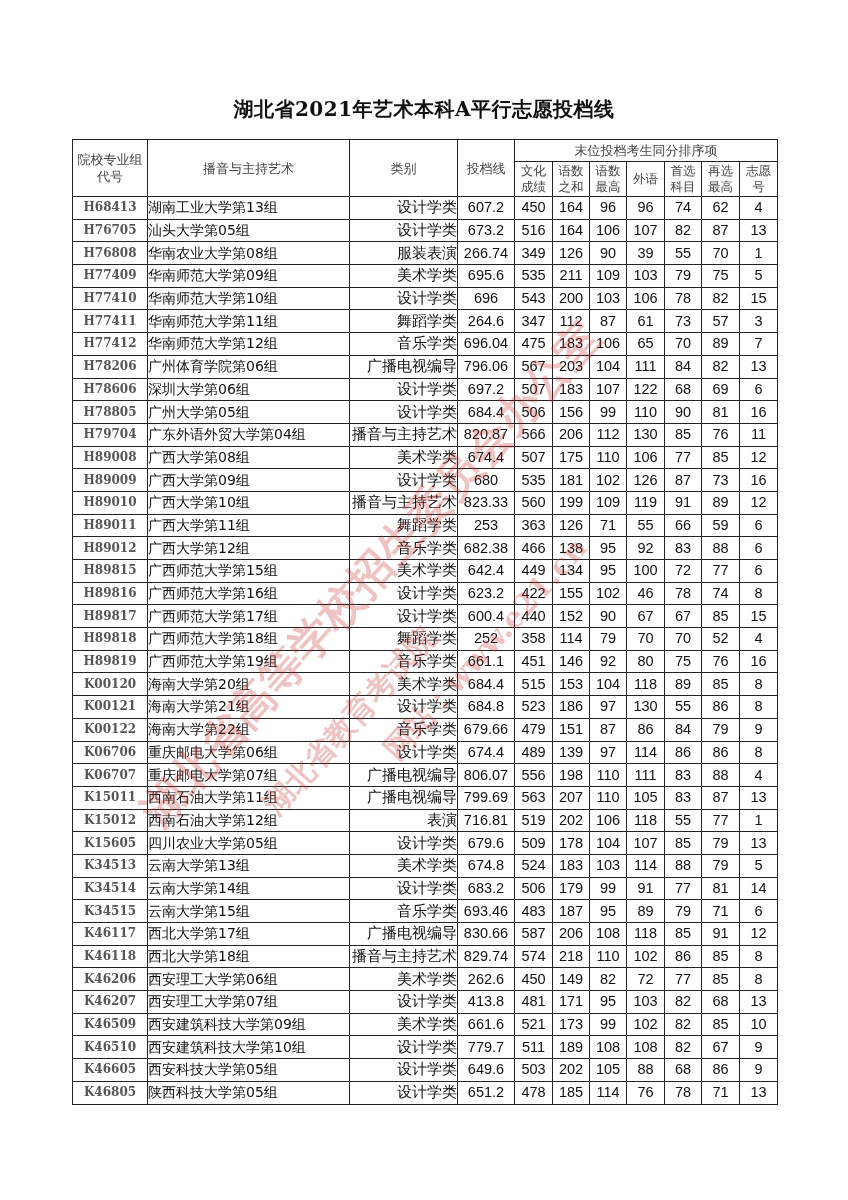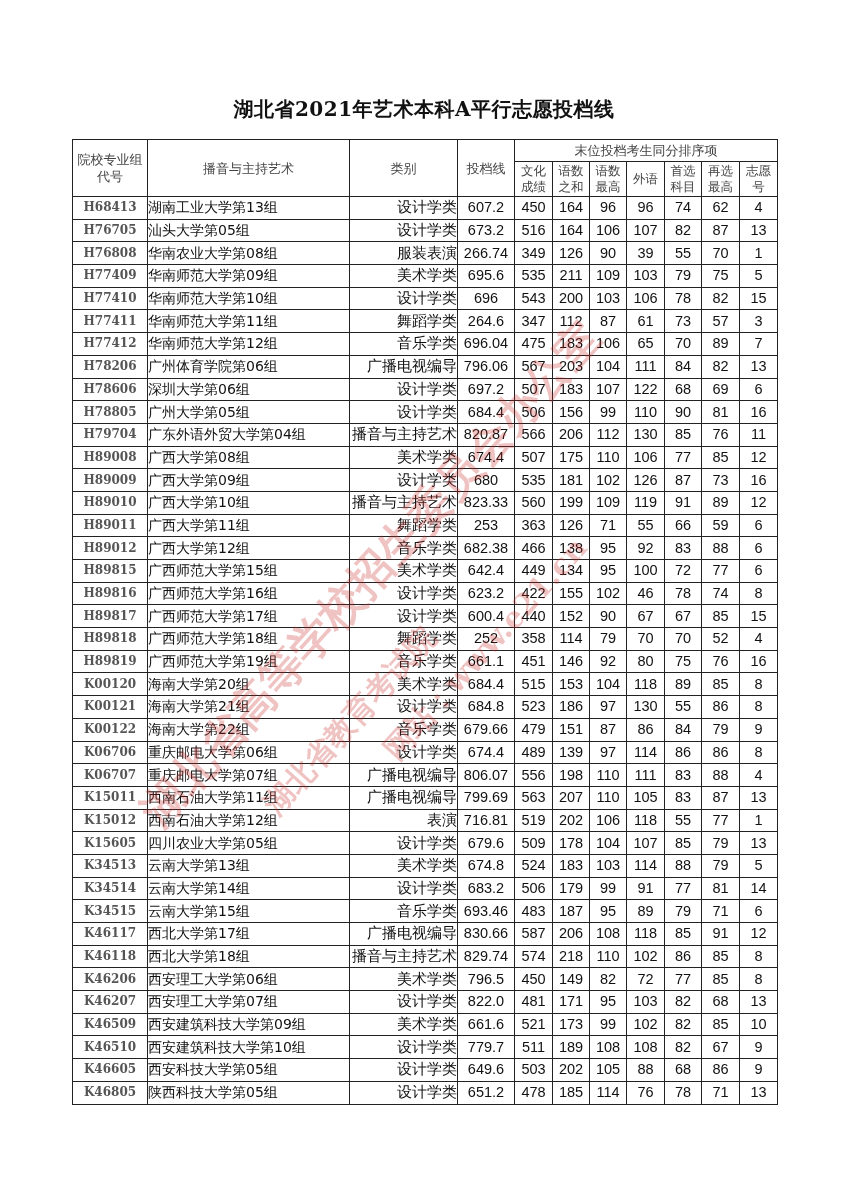--- a/index.html
+++ b/index.html
@@ -532,34 +532,34 @@
         <td class="num">110</td>
         <td class="num">102</td>
         <td class="num">86</td>
         <td class="num">85</td>
         <td class="num">8</td>
       </tr>
       <tr>
         <td class="code">K46206</td>
         <td class="name">西安理工大学第06组</td>
         <td class="cat">美术学类</td>
-        <td class="num">796.5</td>
+        <td class="num">262.6</td>
         <td class="num">450</td>
         <td class="num">149</td>
         <td class="num">82</td>
         <td class="num">72</td>
         <td class="num">77</td>
         <td class="num">85</td>
         <td class="num">8</td>
       </tr>
       <tr>
         <td class="code">K46207</td>
         <td class="name">西安理工大学第07组</td>
         <td class="cat">设计学类</td>
-        <td class="num">822.0</td>
+        <td class="num">413.8</td>
         <td class="num">481</td>
         <td class="num">171</td>
         <td class="num">95</td>
         <td class="num">103</td>
         <td class="num">82</td>
         <td class="num">68</td>
         <td class="num">13</td>
       </tr>
       <tr>
         <td class="code">K46509</td>

